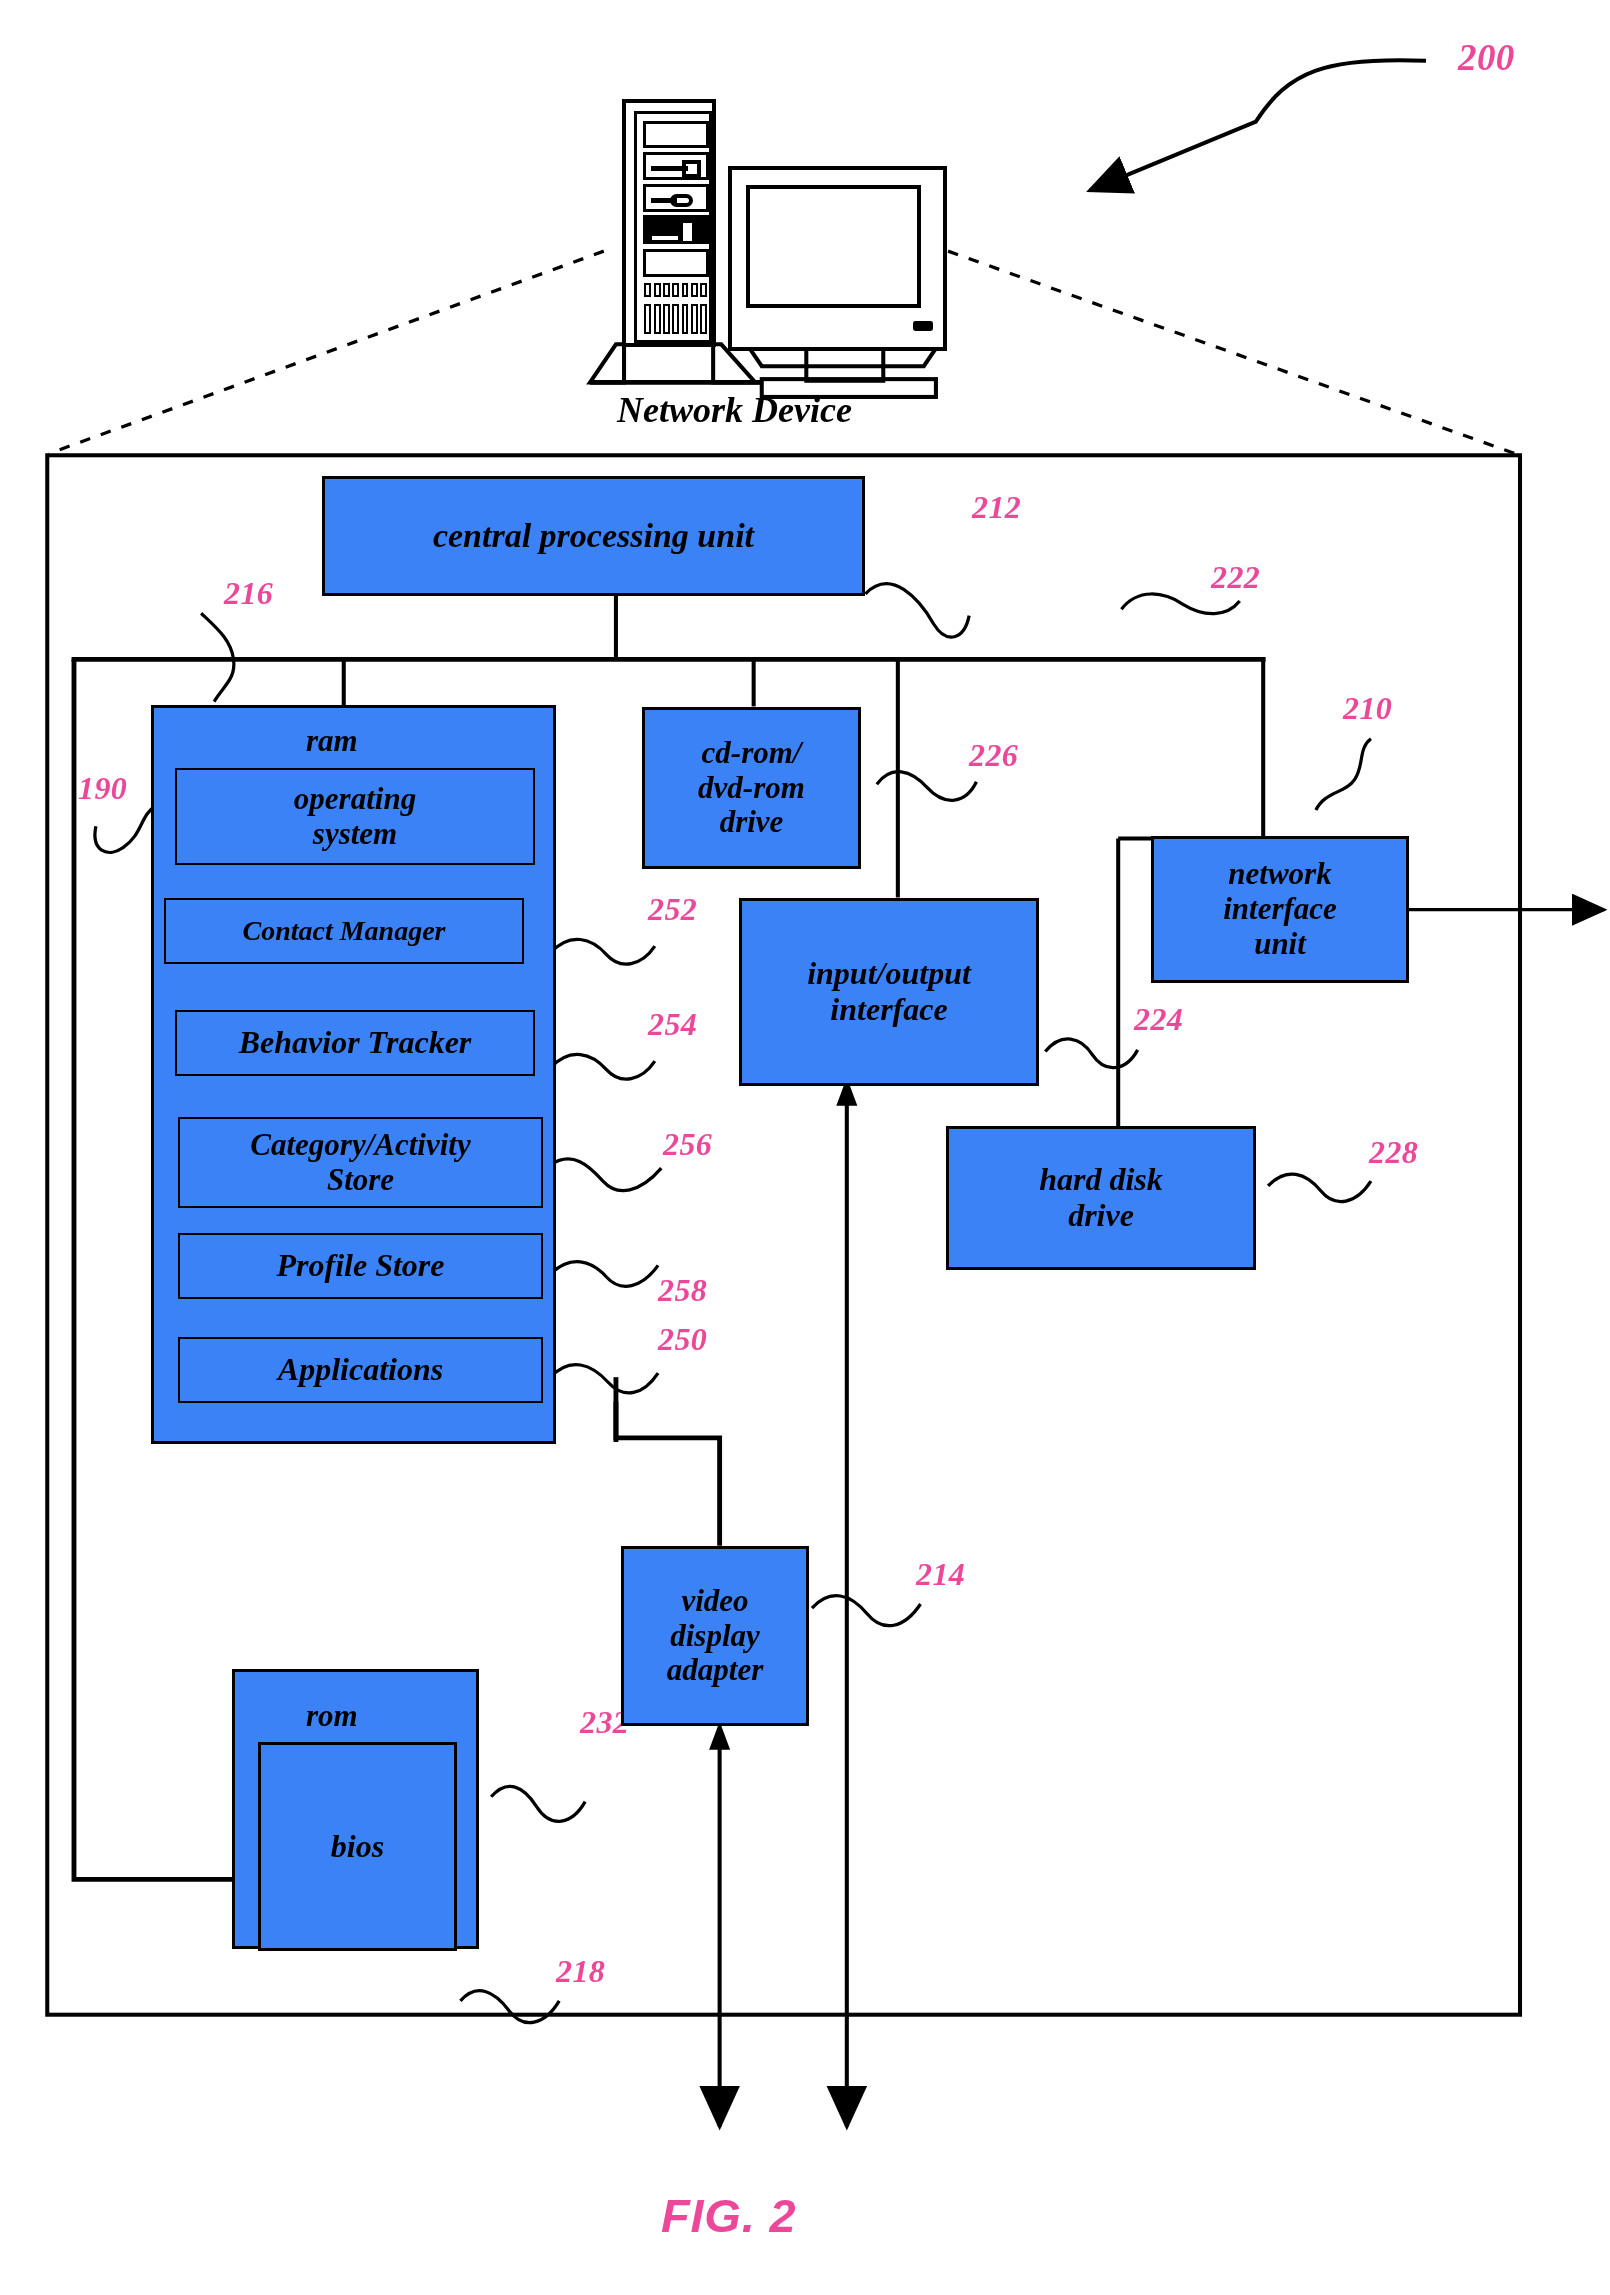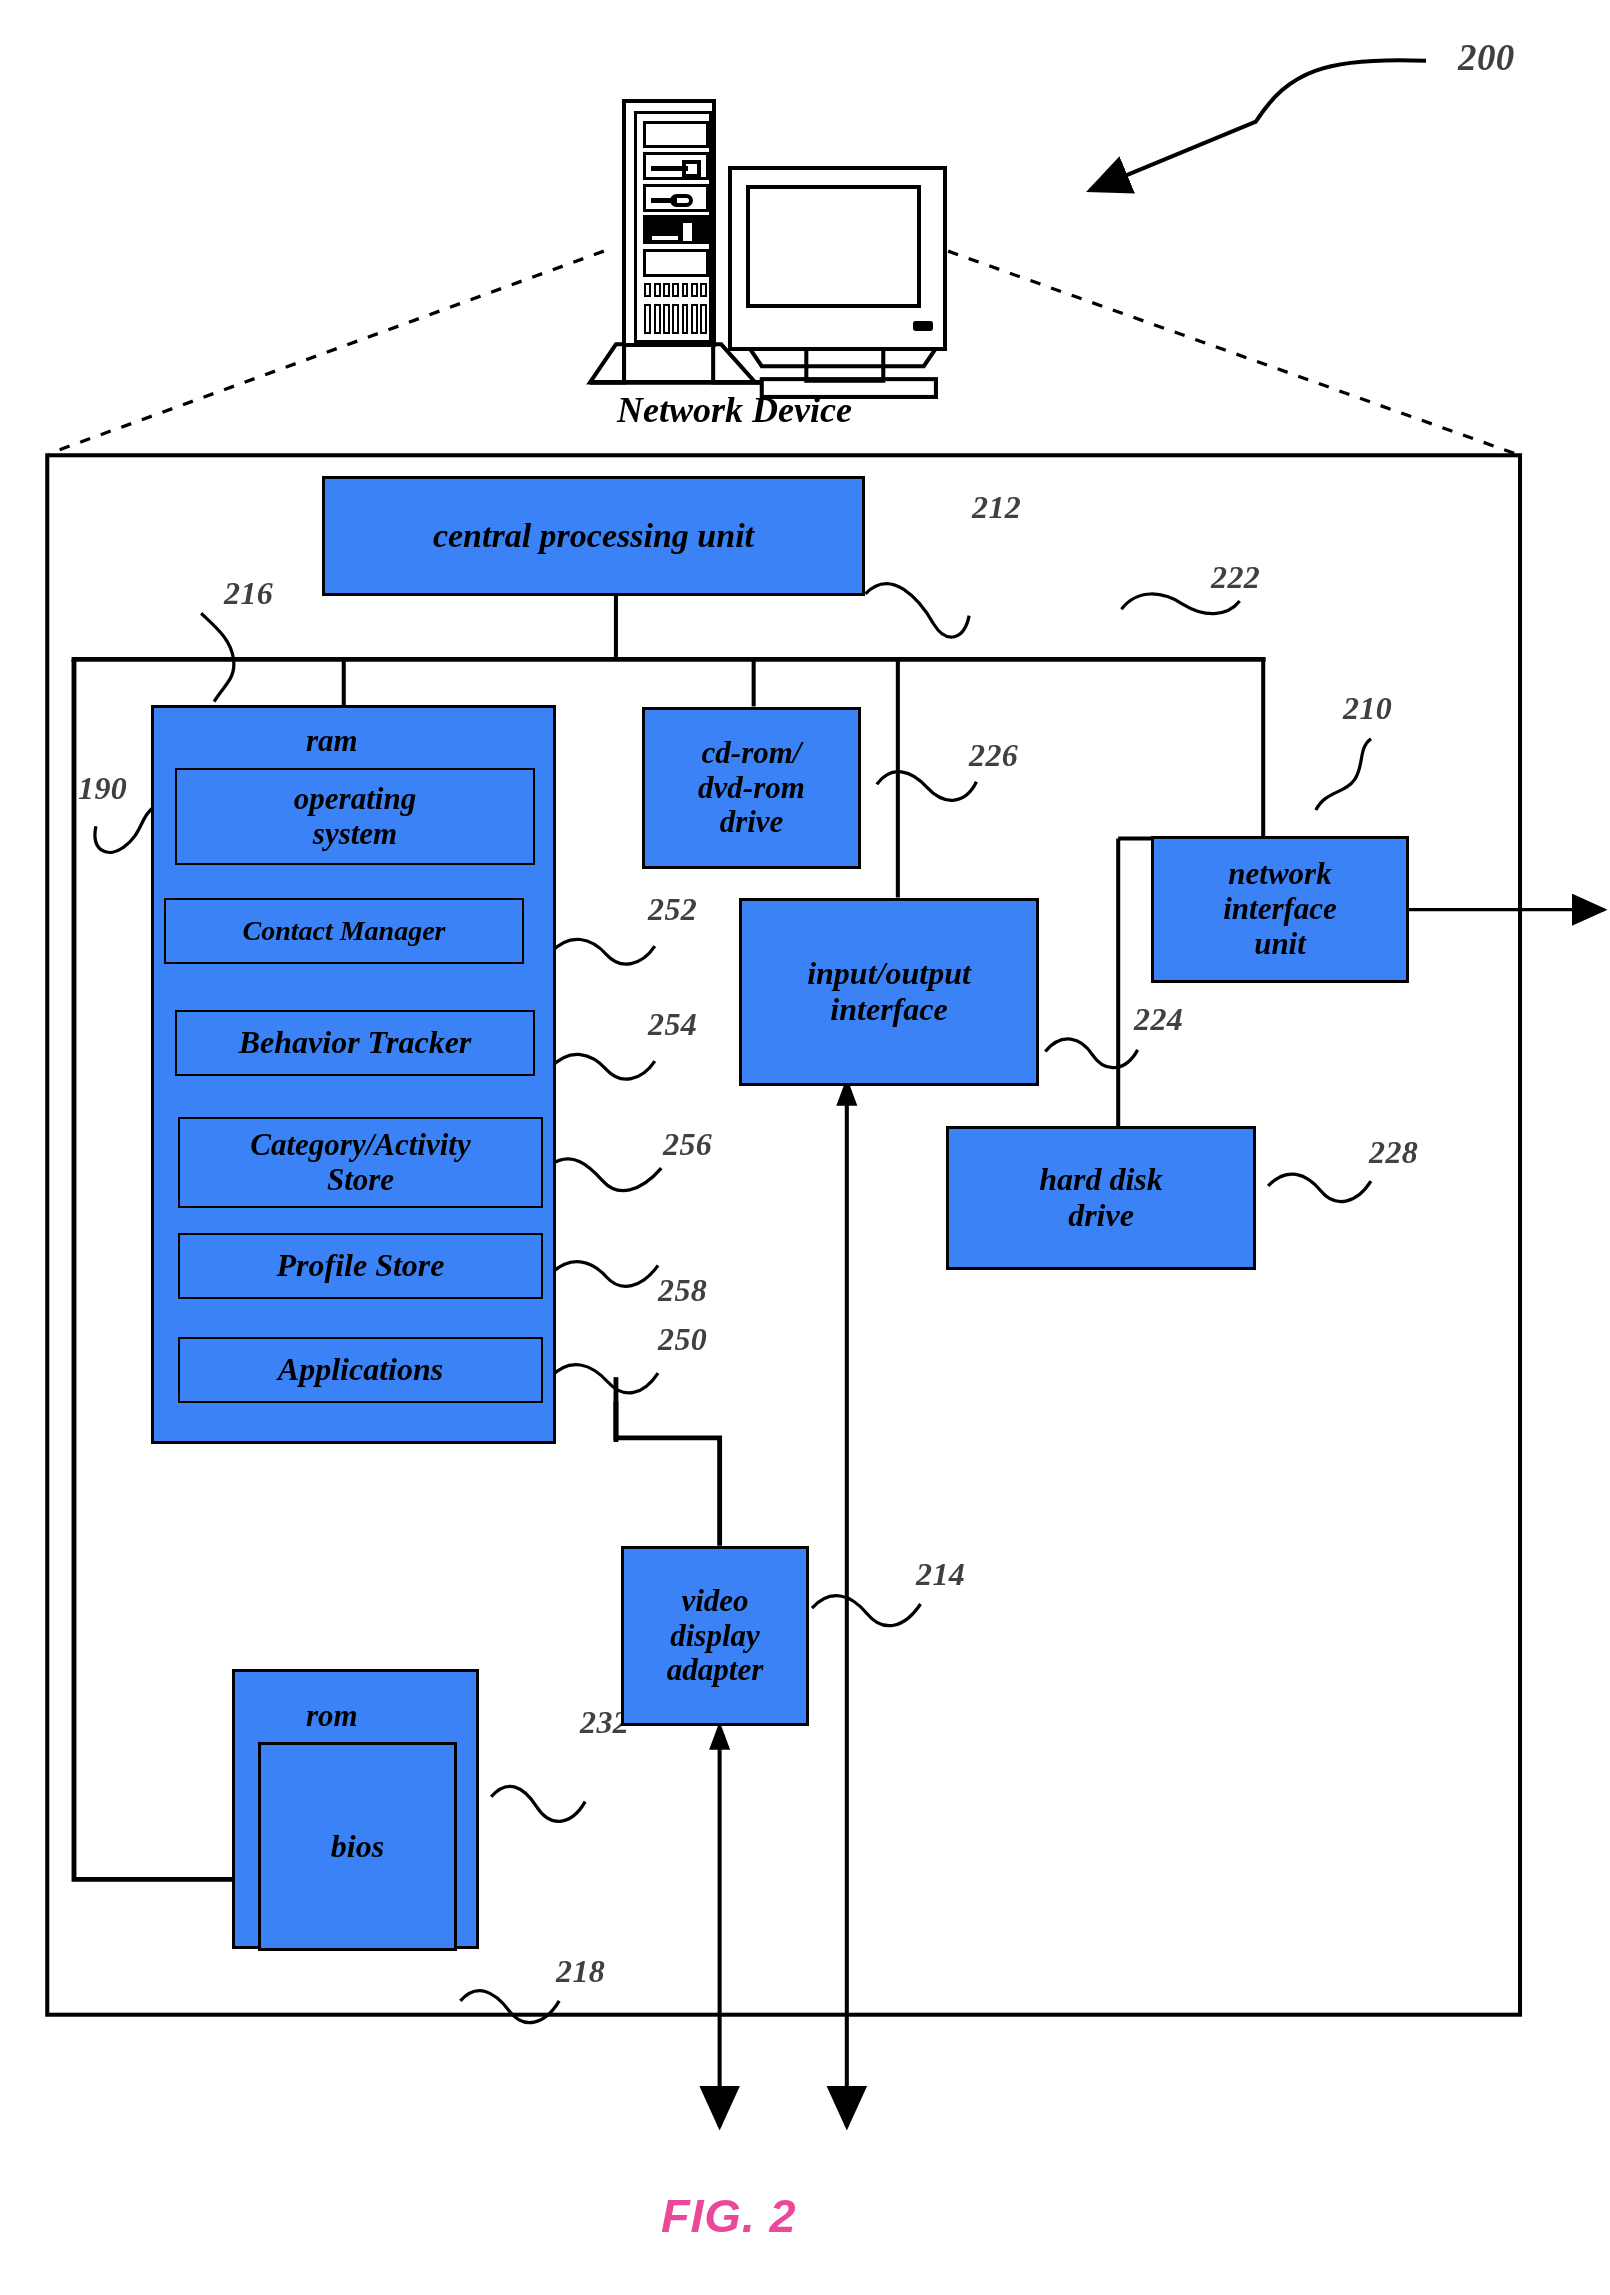--- a/index.html
+++ b/index.html
@@ -35,21 +35,21 @@
     color: #000;
     line-height: 1.12;
   }
   .blk.thin { border-width: 2.4px; }
   .refnum {
     position: absolute;
     font-family: "Liberation Serif", serif;
     font-style: italic;
     font-weight: bold;
     font-size: 32px;
-    color: #404040;
+    color: #ec4899;
     white-space: nowrap;
     letter-spacing: 0.4px;
   }
   .plain-label {
     position: absolute;
     font-family: "Liberation Serif", serif;
     font-style: italic;
     font-weight: bold;
     color: #000;
     white-space: nowrap;

